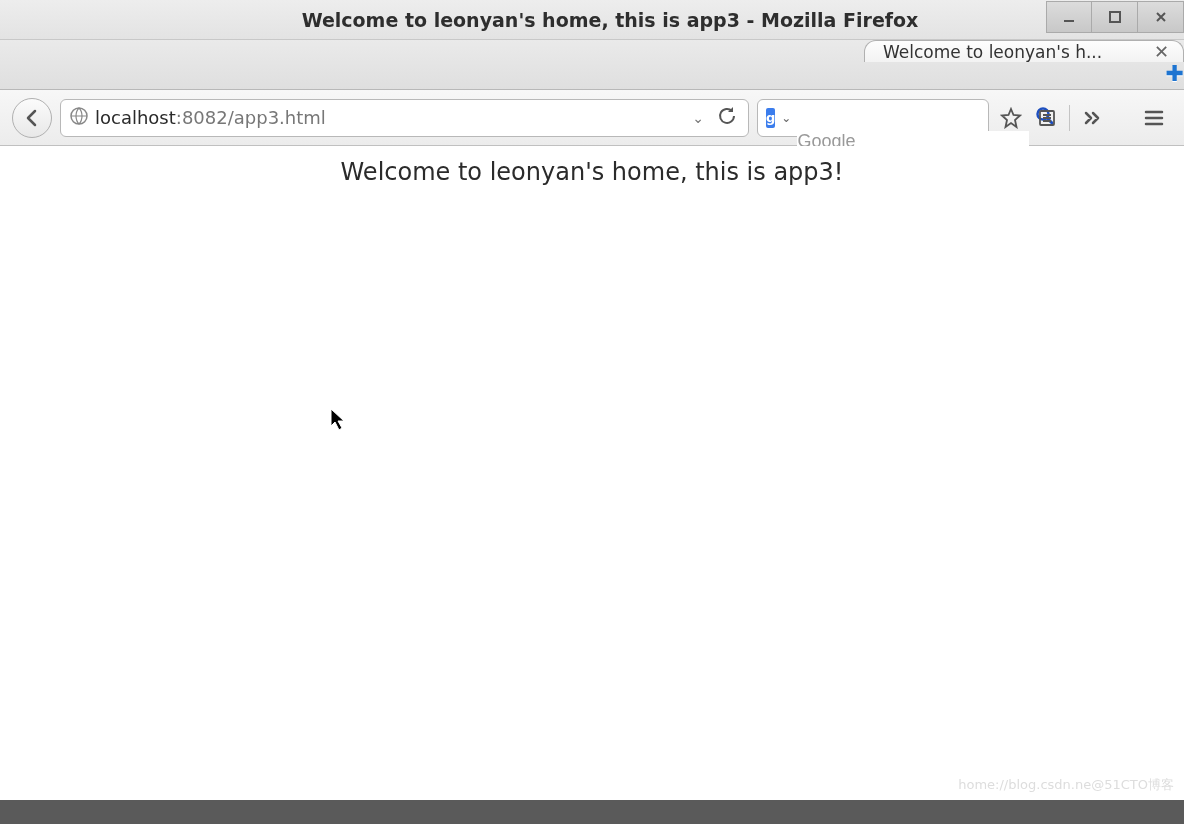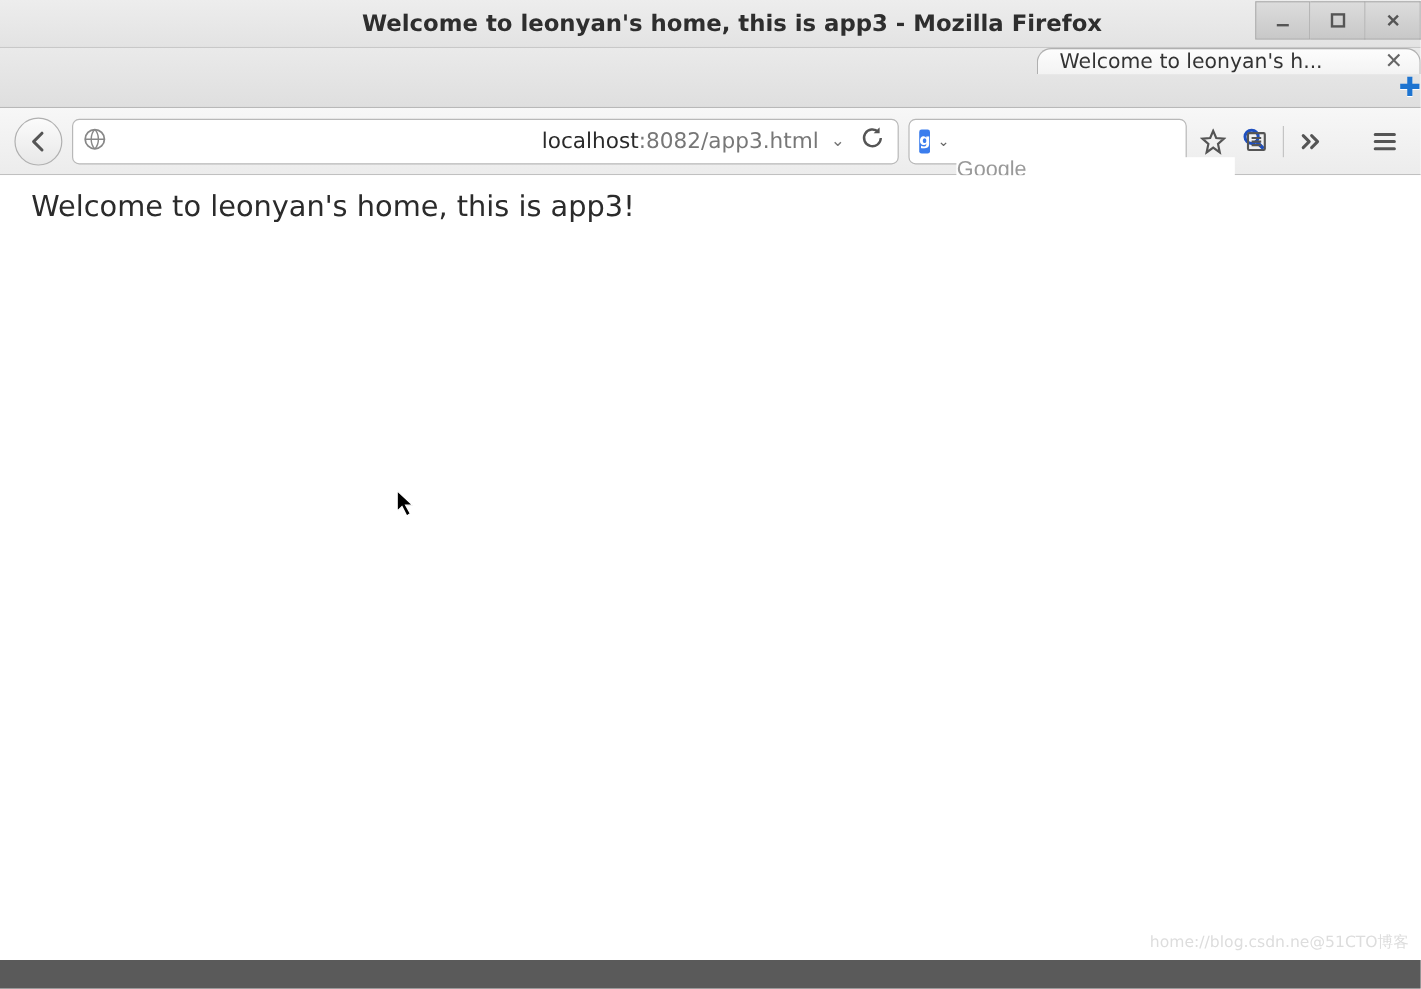--- a/index.html
+++ b/index.html
@@ -120,21 +120,21 @@
       height: 38px;
       border: 1px solid #b8b8b8;
       border-radius: 6px;
       background: #fff;
       display: flex;
       align-items: center;
       padding: 0 8px;
       gap: 6px;
     }
     .globe { color: #888; }
-    .url-text { flex: 1; font-size: 18px; color: #777; text-align: right; }
+    .url-text { flex: 1; font-size: 18px; color: #777; }
     .url-host { color: #2a2a2a; }
     .dropdown-indicator { color: #777; font-size: 14px; padding: 0 4px; cursor: pointer; }
     .reload { color: #555; cursor: pointer; font-size: 18px; padding: 0 4px; }
     .searchbar {
       width: 232px;
       height: 38px;
       border: 1px solid #b8b8b8;
       border-radius: 6px;
       background: #fff;
       display: flex;
@@ -180,21 +180,22 @@
       align-items: center;
       justify-content: center;
       color: #555;
       cursor: pointer;
     }
 
     .content {
       position: relative;
       background: #fff;
       height: calc(824px - 40px - 50px - 56px);
-      padding: 12px 26px;
+      padding: 12px 8px;
+      text-align: center;
     }
     .page-text {
       font-size: 24px;
       color: #2b2b2b;
     }
     .cursor {
       position: absolute;
       left: 330px;
       top: 262px;
       pointer-events: none;

